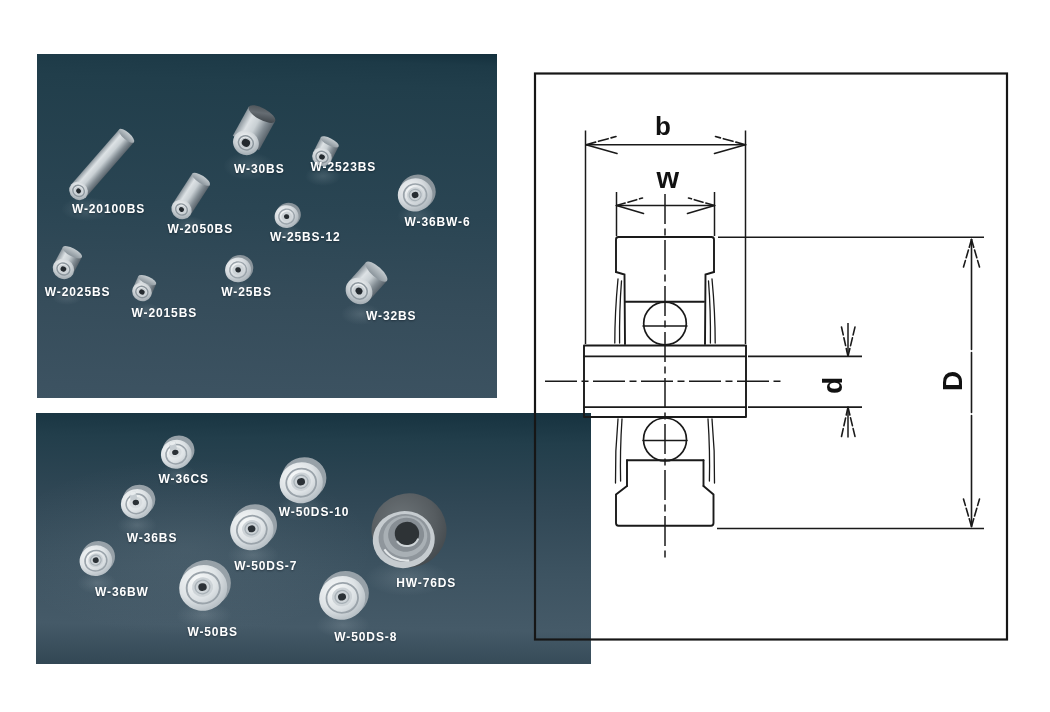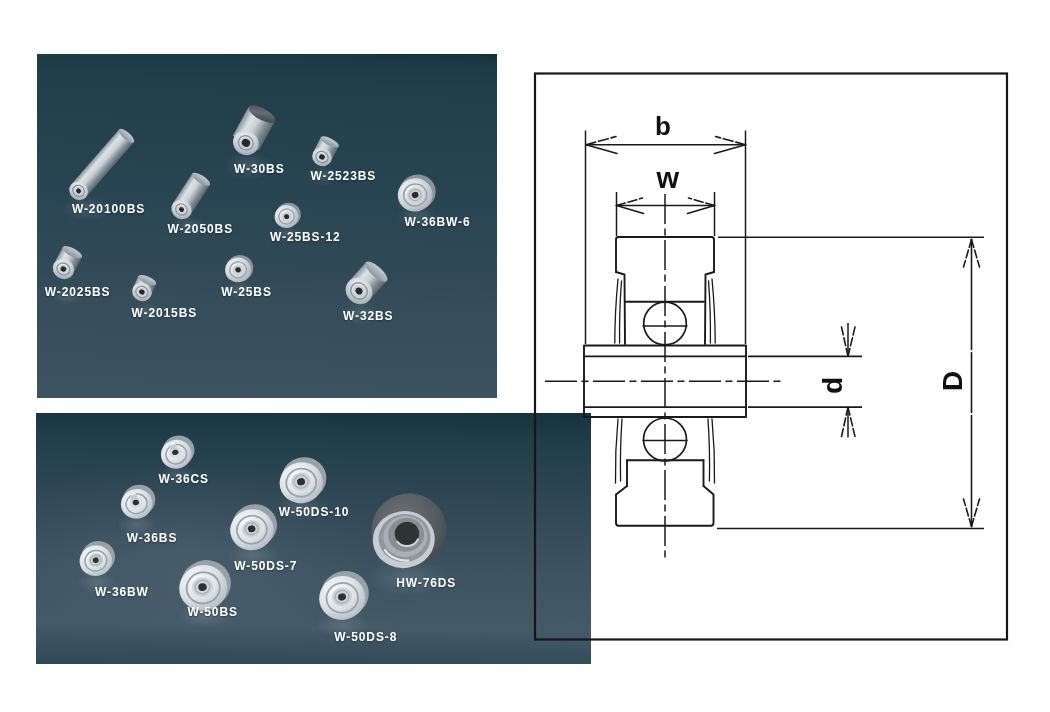--- a/index.html
+++ b/index.html
@@ -142,28 +142,28 @@
  <rect x="-14" y="-26" width="28" height="26" fill="url(#cb)"></rect>
  <ellipse cx="0" cy="-26" rx="14" ry="5.2" fill="url(#cap)"></ellipse>
  <ellipse cx="0" cy="0" rx="14" ry="12.6" fill="url(#fg)"></ellipse>
  <ellipse cx="0" cy="0" rx="8.6" ry="7.8" fill="none" stroke="#8d979e" stroke-width="1.5"></ellipse>
  <ellipse cx="0" cy="0" rx="6.2" ry="5.6" fill="#ccd2d6"></ellipse>
  <ellipse cx="0" cy="0" rx="3.6" ry="3.2" fill="#242a2f"></ellipse>
 </g>
 </svg>
 <div class="lbl" style="left:34.9px;top:147.8px">W-20100BS</div>
 <div class="lbl" style="left:197.1px;top:108.4px">W-30BS</div>
-<div class="lbl" style="left:273.6px;top:115px">W-2523BS</div>
+<div class="lbl" style="left:273.6px;top:106px">W-2523BS</div>
 <div class="lbl" style="left:367.5px;top:160.9px">W-36BW-6</div>
 <div class="lbl" style="left:130.4px;top:168.3px">W-2050BS</div>
 <div class="lbl" style="left:233px;top:176px">W-25BS-12</div>
 <div class="lbl" style="left:7.8px;top:231px">W-2025BS</div>
 <div class="lbl" style="left:94.5px;top:252px">W-2015BS</div>
 <div class="lbl" style="left:184.3px;top:231px">W-25BS</div>
-<div class="lbl" style="left:306px;top:254.5px">W-32BS</div>
+<div class="lbl" style="left:329px;top:254.5px">W-32BS</div>
 </div>
 
 <div class="panel" id="p2" style="left:36px;top:413px;width:555px;height:251px;background:linear-gradient(181deg,#16323f 0%,#223e4b 12%,#304755 35%,#3d5361 62%,#455a68 84%,#324754 100%)">
 <svg width="465" height="251" viewBox="0 0 465 251">
 <defs>
 <radialGradient id="wf2" cx=".4" cy=".3" r=".85">
  <stop offset="0" stop-color="#f8fafa"></stop>
           <stop offset=".5" stop-color="#dde2e5"></stop>
  <stop offset="1" stop-color="#a3adb4"></stop>
 </radialGradient>
@@ -266,21 +266,21 @@
  <ellipse cx="-1" cy="0" rx="7" ry="6.4" fill="none" stroke="#a7b0b6" stroke-width="1.3"></ellipse>
  <ellipse cx="-1" cy="0" rx="4" ry="3.6" fill="#2b3136"></ellipse>
 </g>
 </svg>
 <div class="lbl" style="left:122.5px;top:59.1px">W-36CS</div>
 <div class="lbl" style="left:242.8px;top:91.8px">W-50DS-10</div>
 <div class="lbl" style="left:90.8px;top:117.5px">W-36BS</div>
 <div class="lbl" style="left:198.3px;top:145.8px">W-50DS-7</div>
 <div class="lbl" style="left:360.2px;top:162.6px">HW-76DS</div>
 <div class="lbl" style="left:59px;top:172px">W-36BW</div>
-<div class="lbl" style="left:151.4px;top:192px">W-50BS</div>
+<div class="lbl" style="left:151.4px;top:212px">W-50BS</div>
 <div class="lbl" style="left:298.3px;top:216.6px">W-50DS-8</div>
 </div>
 
 <svg style="position:absolute;left:0;top:0" width="1050" height="712" viewBox="0 0 1050 712" fill="none">
 
 <rect x="535" y="73.5" width="472" height="566" stroke="#161616" stroke-width="2.2"></rect>
 <g stroke="#1a1a1a" stroke-width="1.9" stroke-linecap="round">
 
  <path d="M616,272 L616,239.5 Q616,237 618.5,237 L711.5,237 Q714,237 714,239.5 L714,272"></path>
  <path d="M616,272 L624.5,274.5 L625,344"></path>

